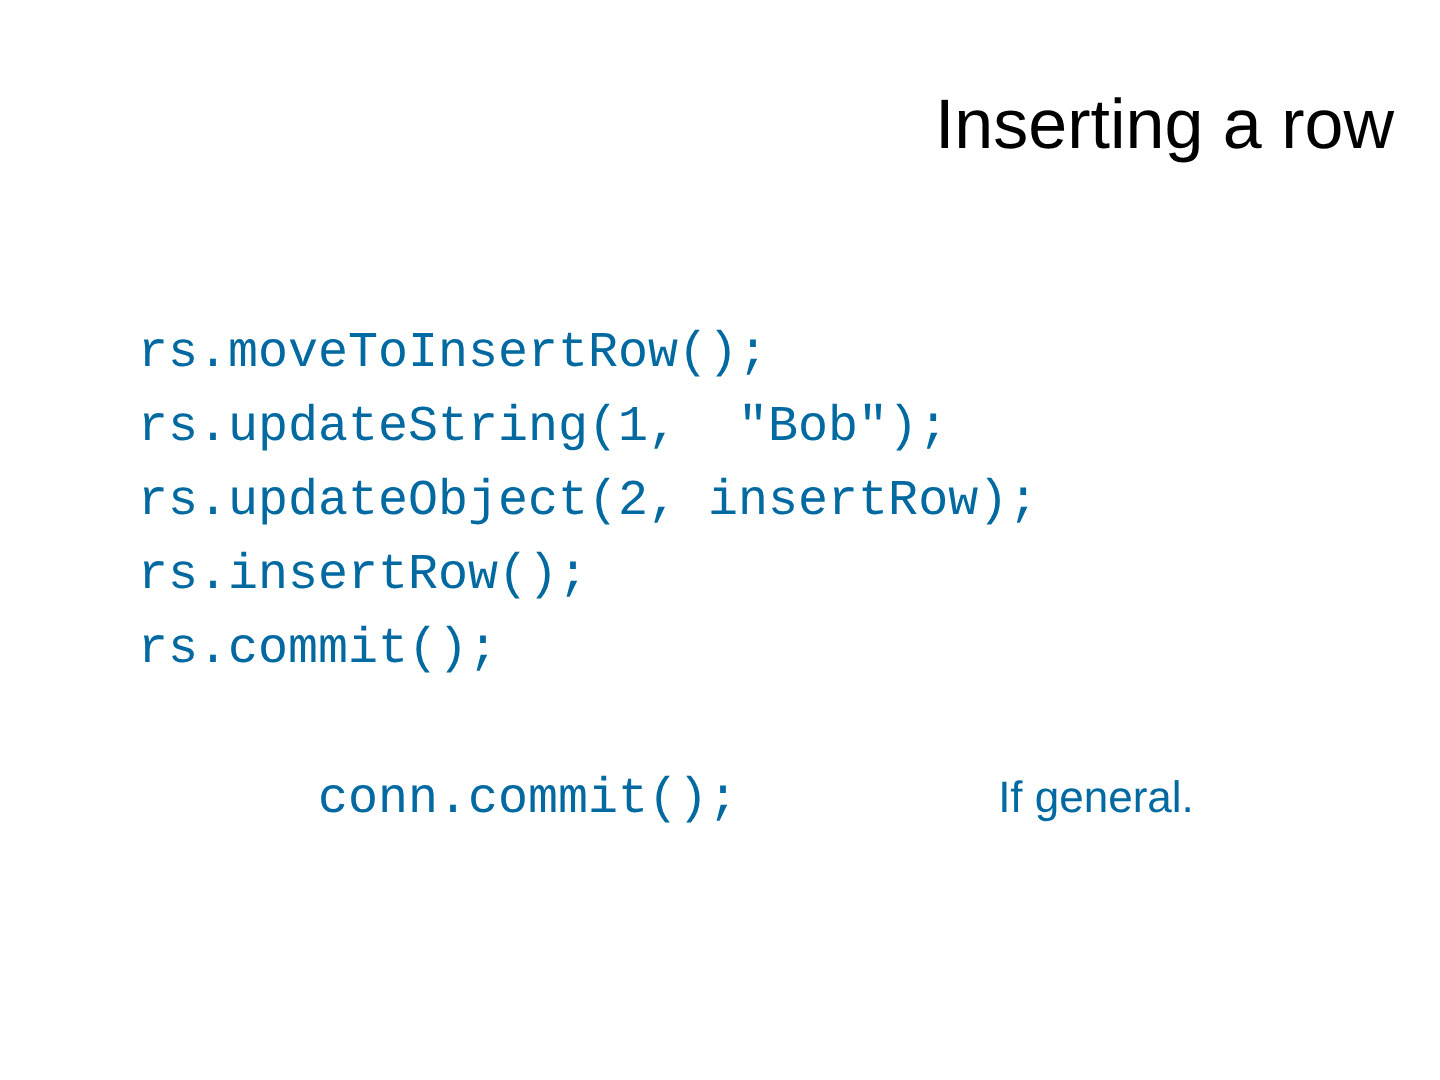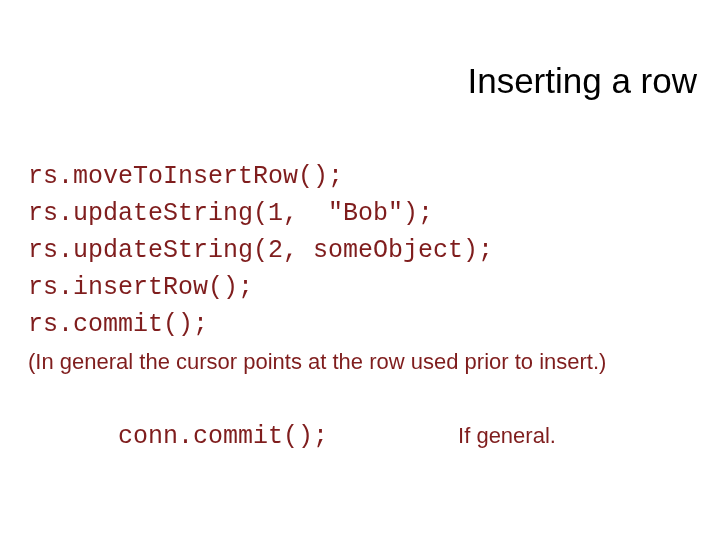--- a/index.html
+++ b/index.html
@@ -17,40 +17,41 @@
   .slide {
     position: relative;
     width: 720px;
     height: 540px;
     background: #ffffff;
   }
   .slide-title {
     position: absolute;
     left: 40px;
     right: 23px;
-    top: 60px;
+    top: 42px;
     text-align: right;
     font-family: "Liberation Sans", sans-serif;
     font-size: 35px;
     font-weight: 400;
     line-height: 42px;
     color: #000000;
     white-space: nowrap;
   }
   .body-block {
     position: absolute;
     left: 28px;
     top: 158px;
     width: 670px;
   }
   .line {
     height: 37px;
     line-height: 37px;
     white-space: pre;
-    color: #7f1d1d;
+    color: #0369a1;
+    margin-left: 41px;
   }
   .line.code {
     font-family: "Liberation Mono", "DejaVu Sans Mono", monospace;
     font-size: 25px;
     letter-spacing: 0px;
   }
   .line.prose {
     font-family: "Liberation Sans", sans-serif;
     font-size: 22px;
   }
@@ -73,27 +74,26 @@
 <div class="slide">
 
   <div class="slide-title">Inserting a row</div>
 
   <div class="body-block">
 
     <div class="line code">rs.moveToInsertRow();</div>
 
     <div class="line code">rs.updateString(1,  "Bob");</div>
 
-    <div class="line code">rs.updateString(2, someObject);</div>
+    <div class="line code">rs.updateObject(2, insertRow);</div>
 
     <div class="line code">rs.insertRow();</div>
 
     <div class="line code">rs.commit();</div>
 
-    <div class="line prose">(In general the cursor points at the row used prior to insert.)</div>
 
     <div class="line mixed">
       <span>conn.commit();</span><span class="note-gap"></span><span class="note">If general.</span>
     </div>
 
 
   </div>
 </div>
 
 </body></html>

